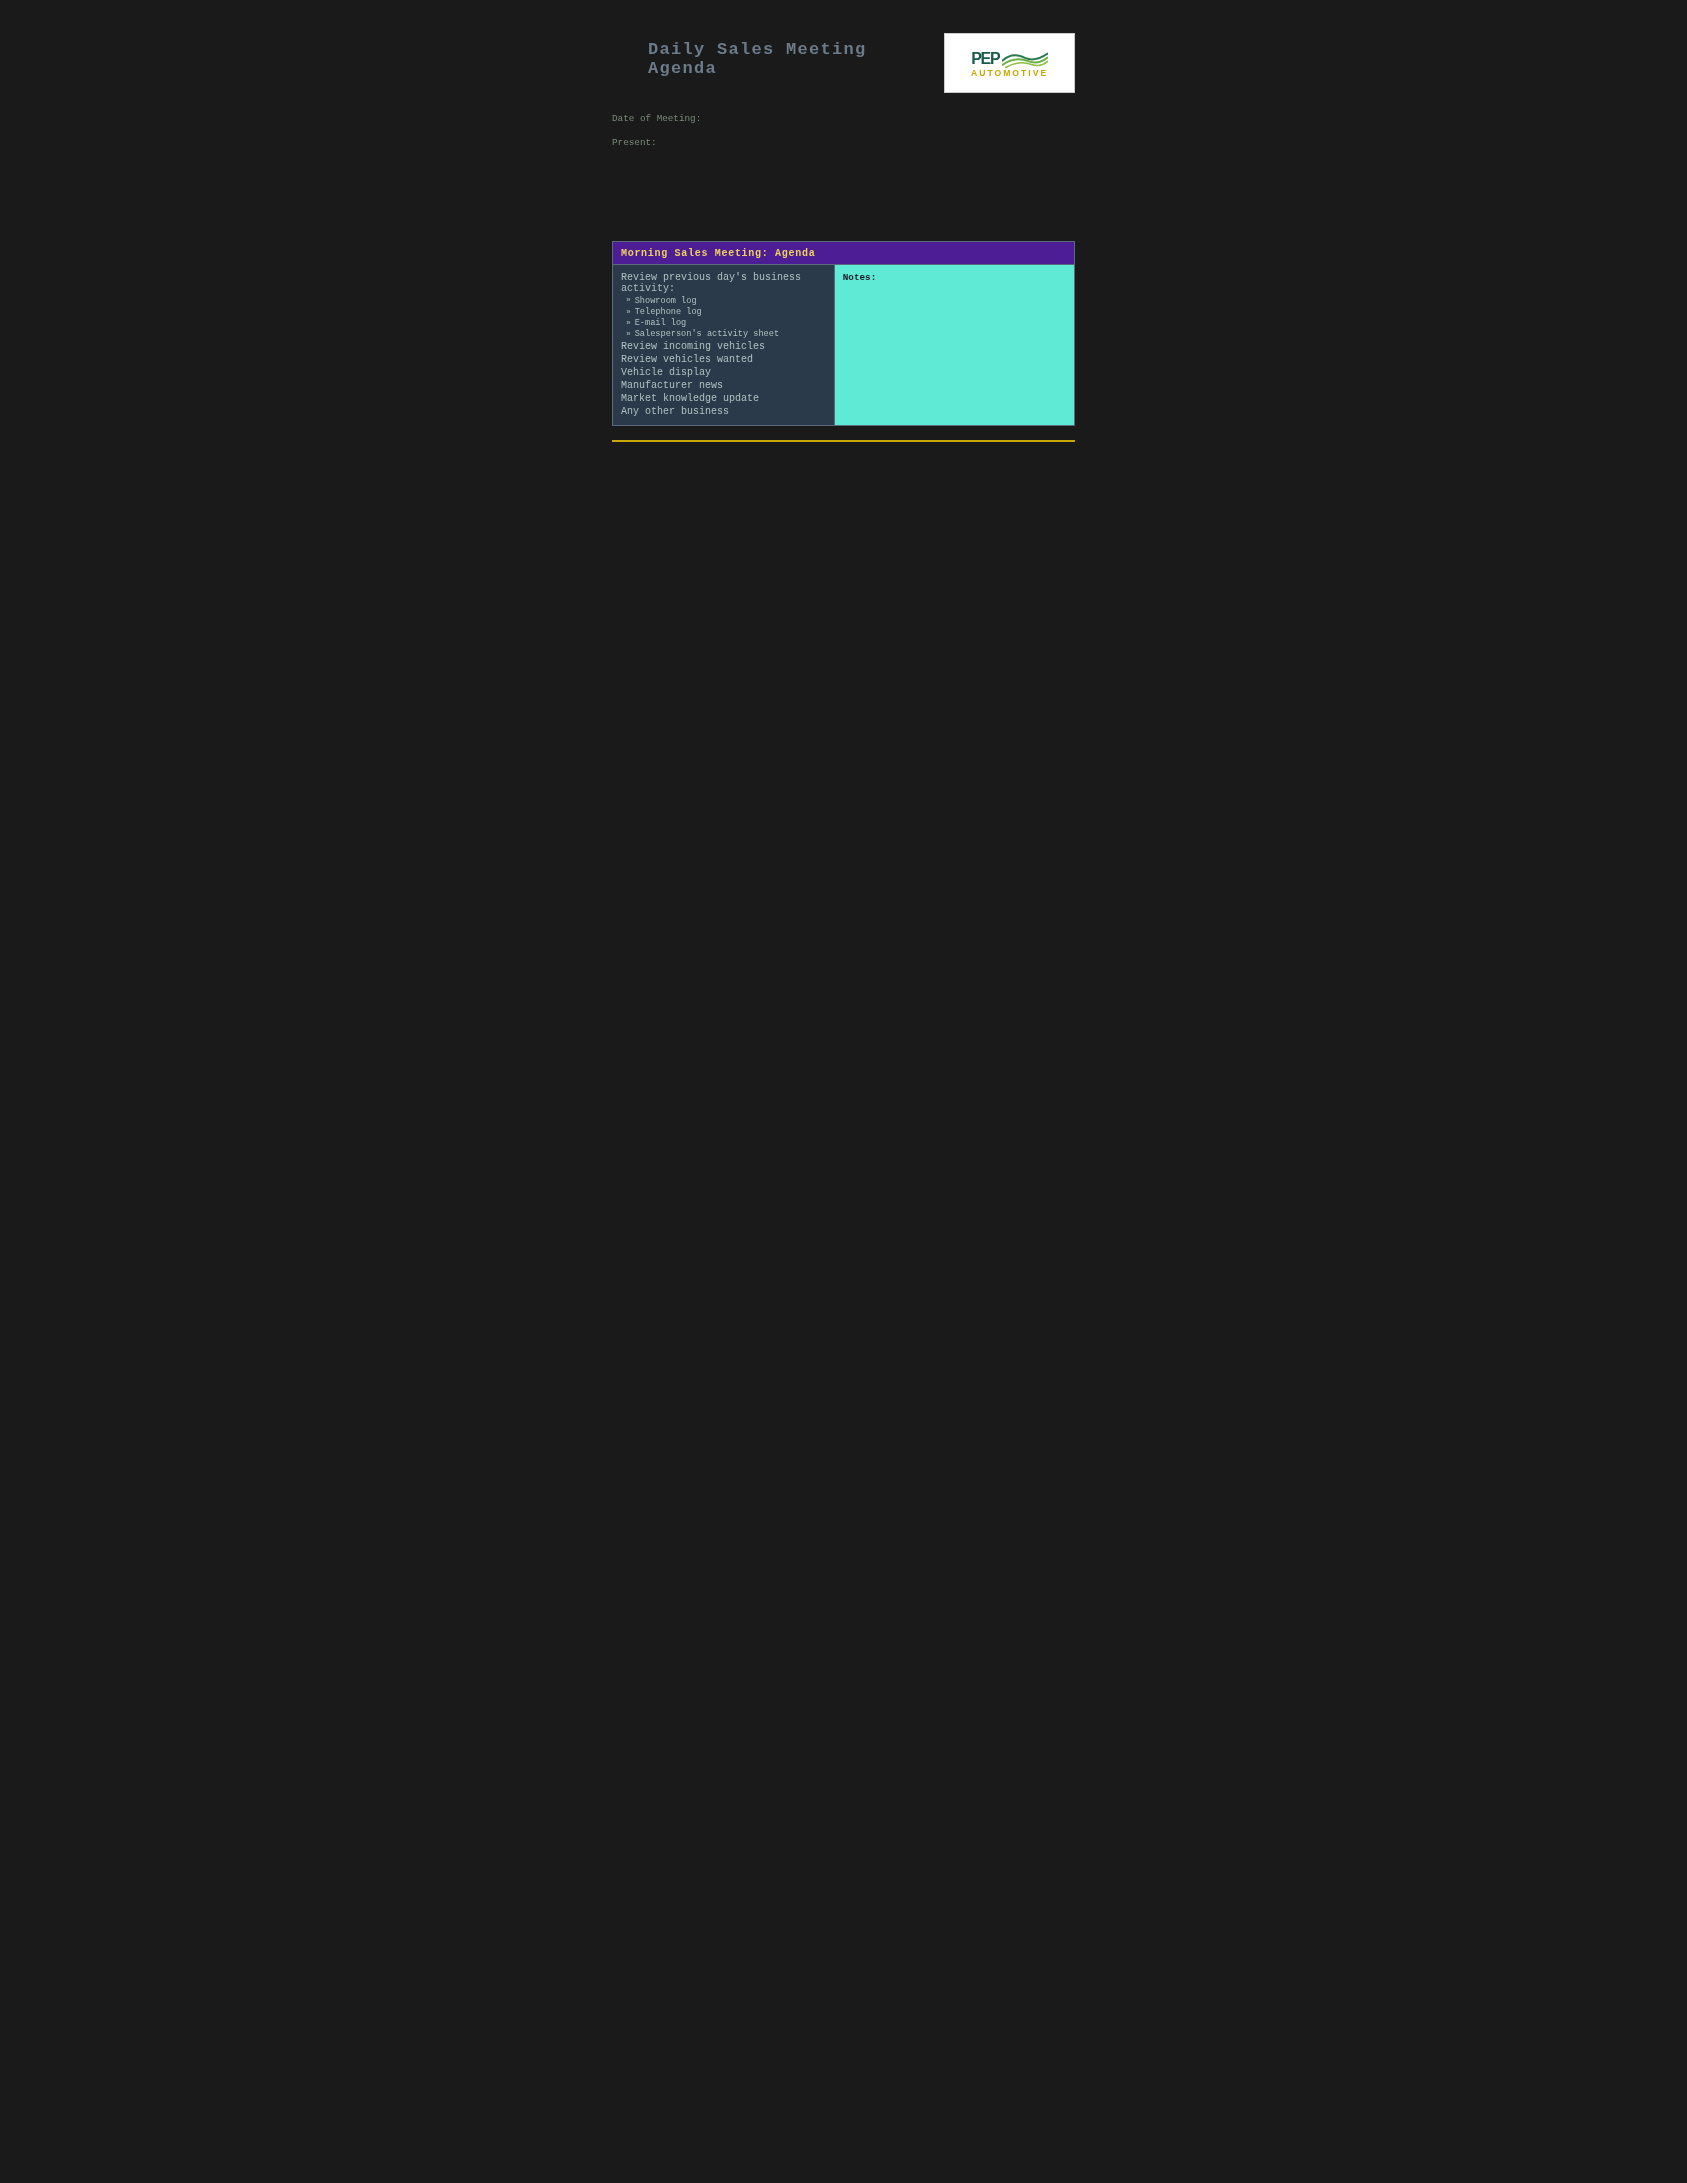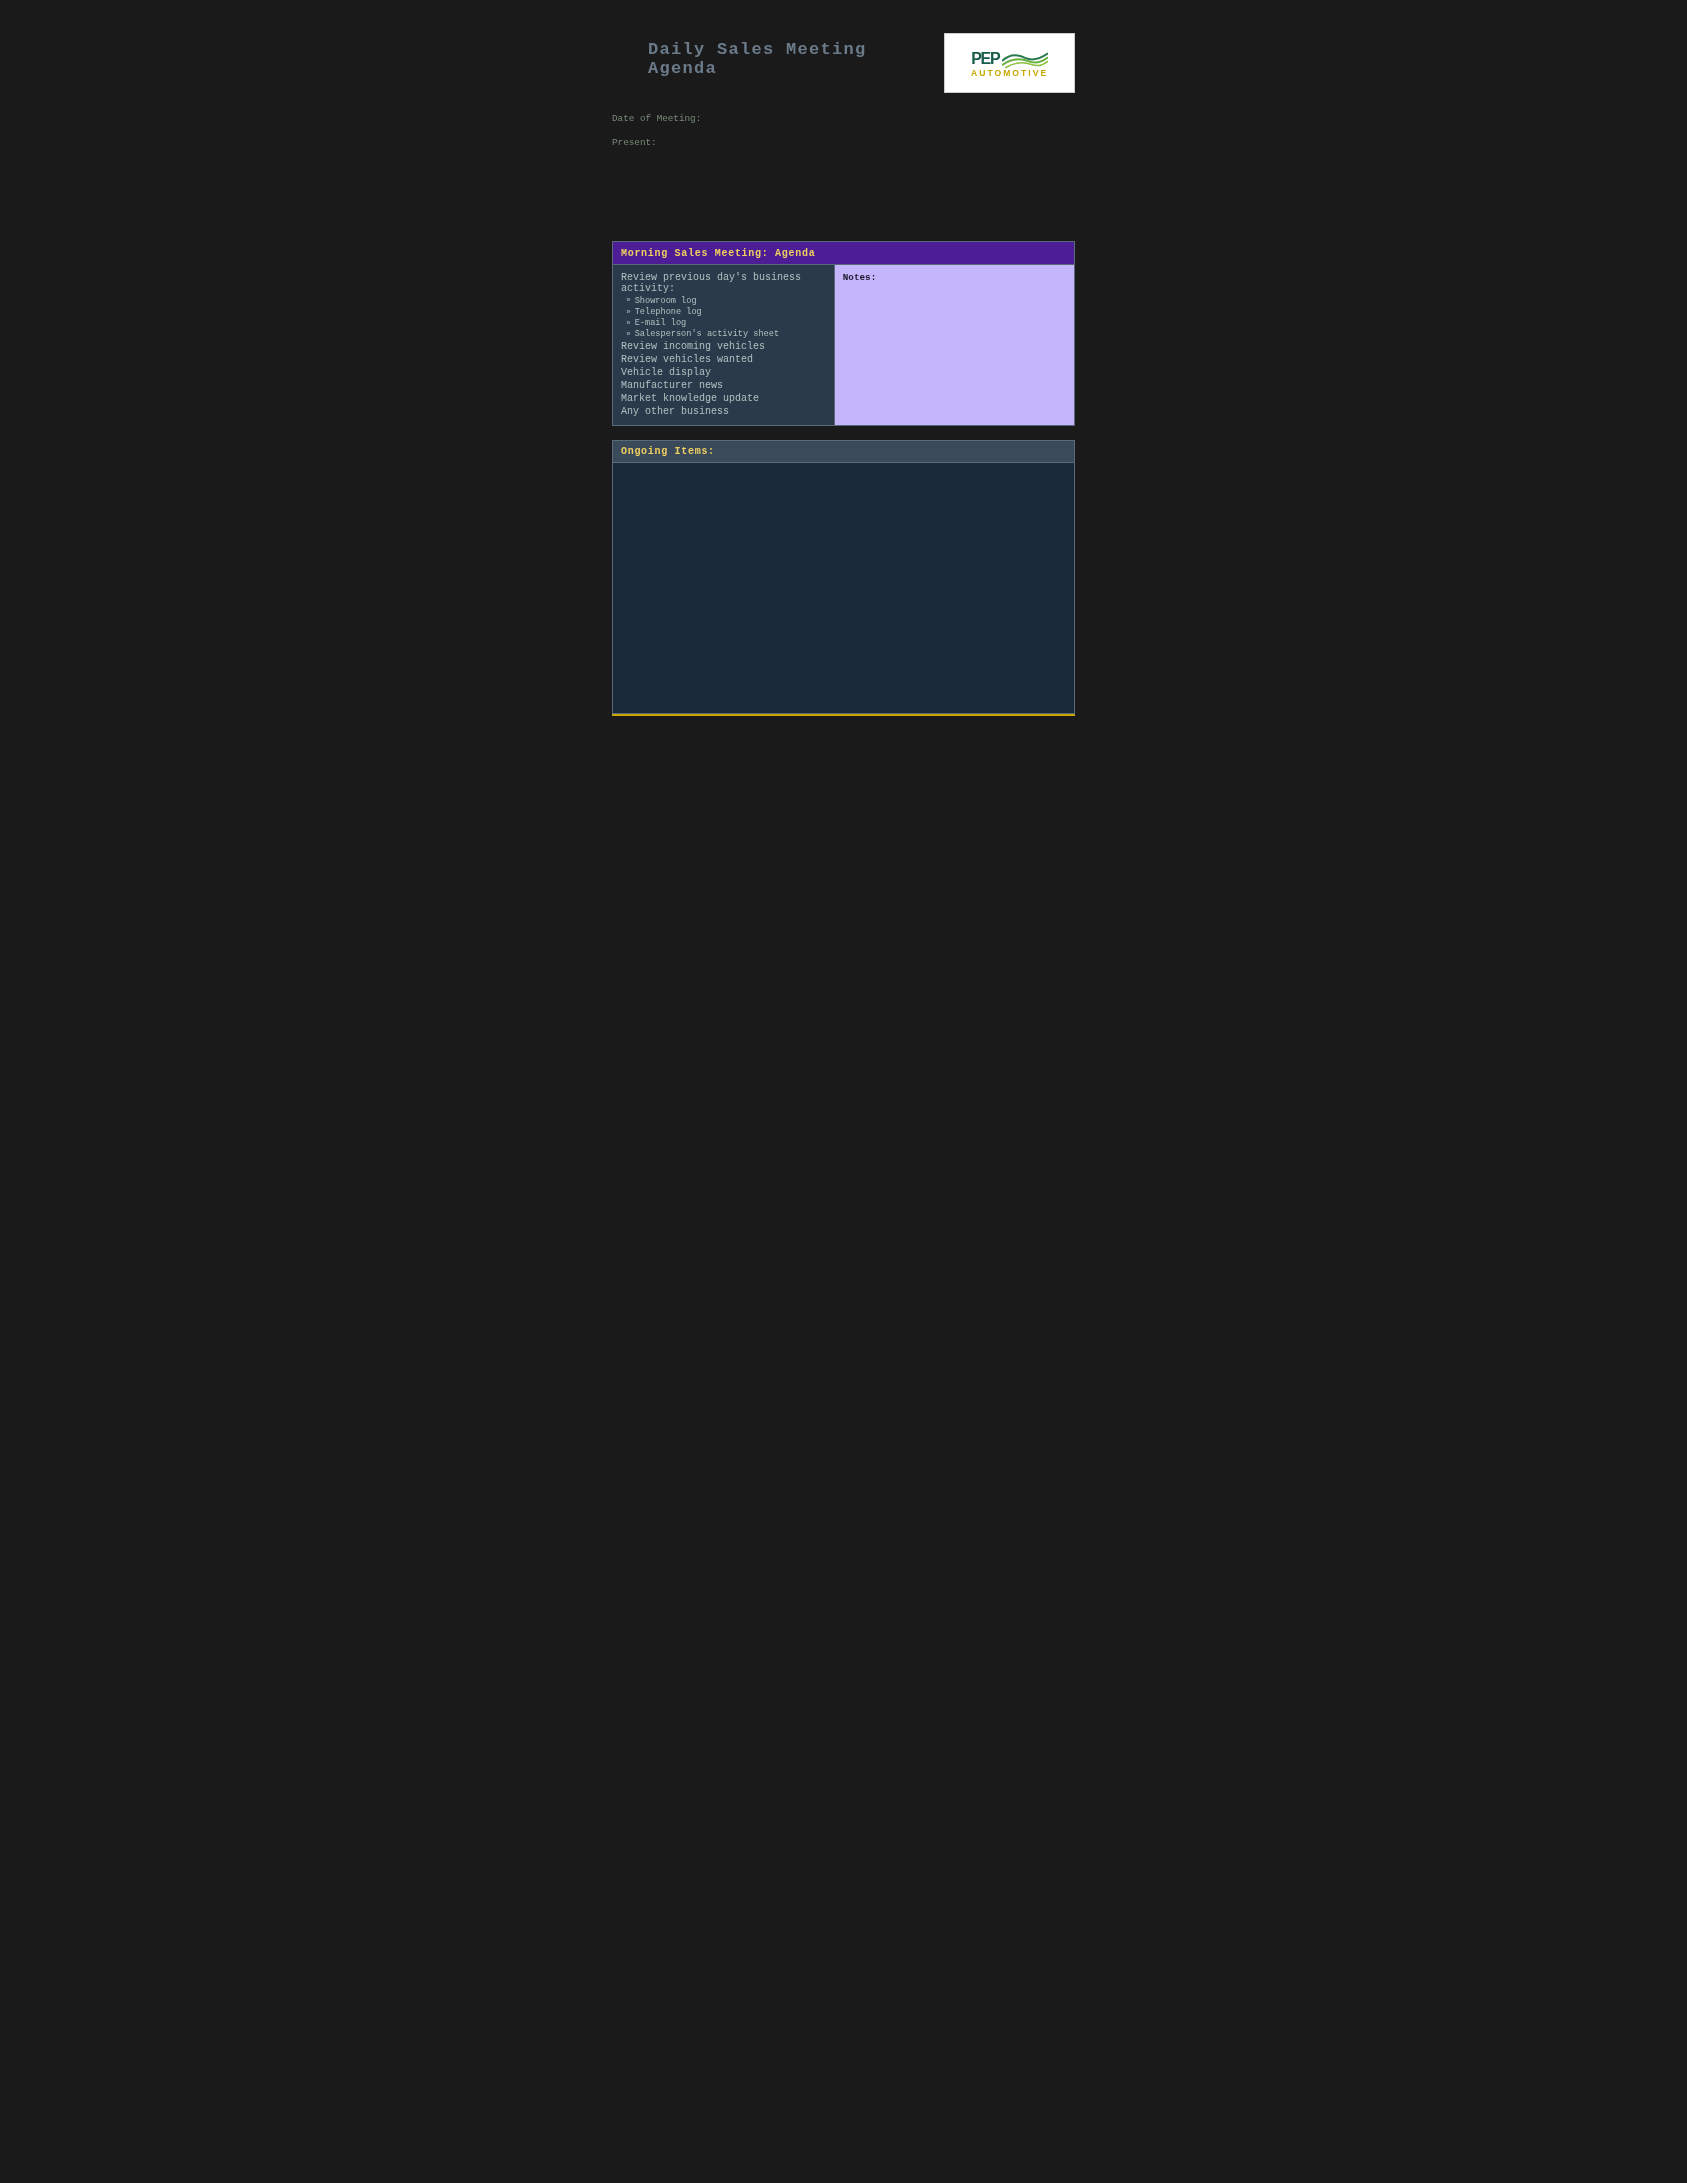--- a/index.html
+++ b/index.html
@@ -125,21 +125,21 @@
       padding: 6.6px 8px;
       background-color: #2a3a4a;
       color: #b0c0c0;
       font-size: 8.6px;
       font-family: 'Courier New', Courier, monospace;
     }
 
     .right-col {
       width: 52%;
       padding: 6.6px 8px;
-      background-color: #c4b5fd;
+      background-color: #5eead4;
     }
 
     .agenda-item {
       margin-bottom: 2px;
       font-size: 10px;
       color: #b0c0c0;
     }
 
     .sub-item {
       display: flex;
@@ -252,29 +252,17 @@
           <div class="agenda-item">Market knowledge update</div>
           <div class="agenda-item">Any other business</div>
         </td>
         <td class="right-col">
           <div class="notes-label">Notes:</div>
         </td>
       </tr>
     </tbody>
   </table>
 
-  <table class="ongoing-table">
-    <thead>
-      <tr>
-        <td class="ongoing-header">Ongoing Items:</td>
-      </tr>
-    </thead>
-    <tbody>
-      <tr>
-        <td class="ongoing-body"></td>
-      </tr>
-    </tbody>
-  </table>
 
   <div class="bottom-line"></div>
 
 </div>
 
 
 </body></html>

